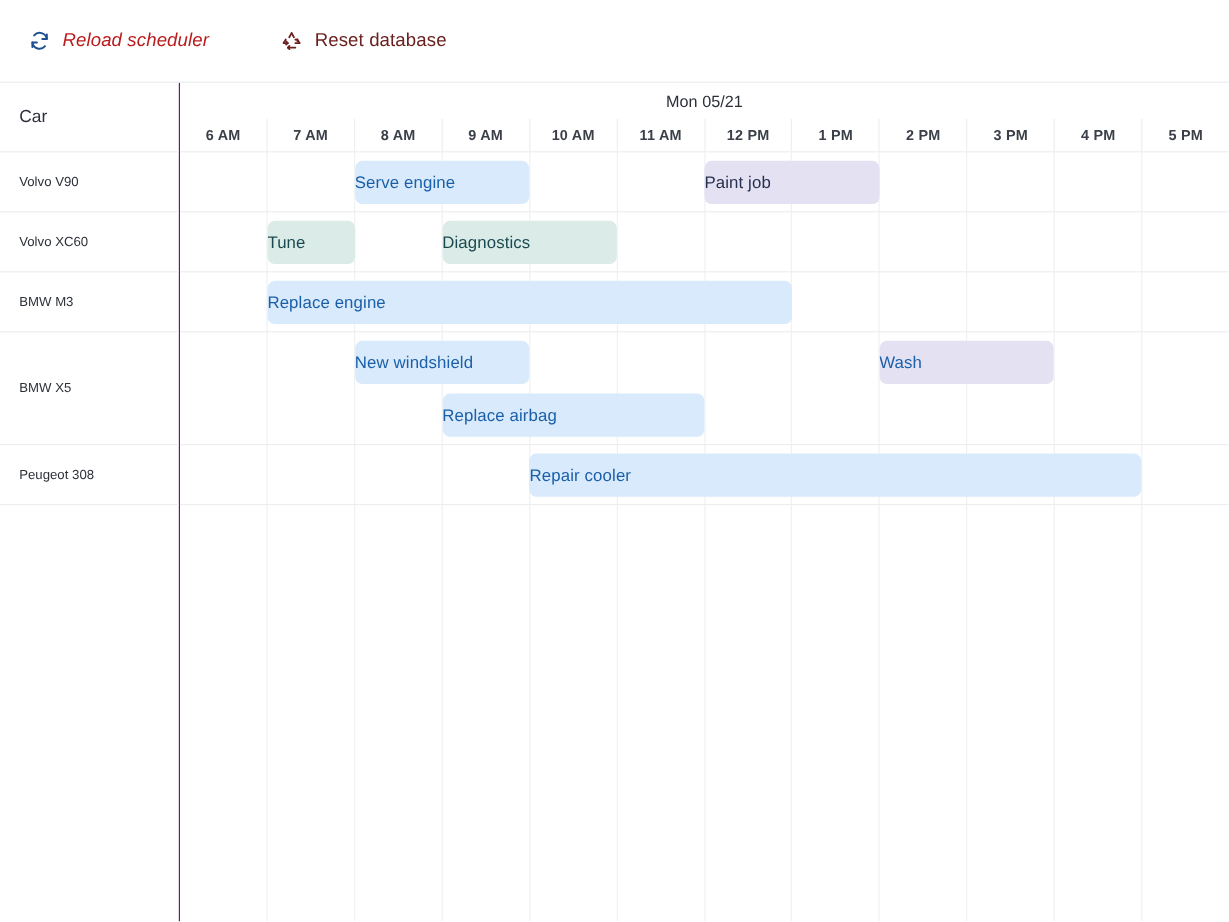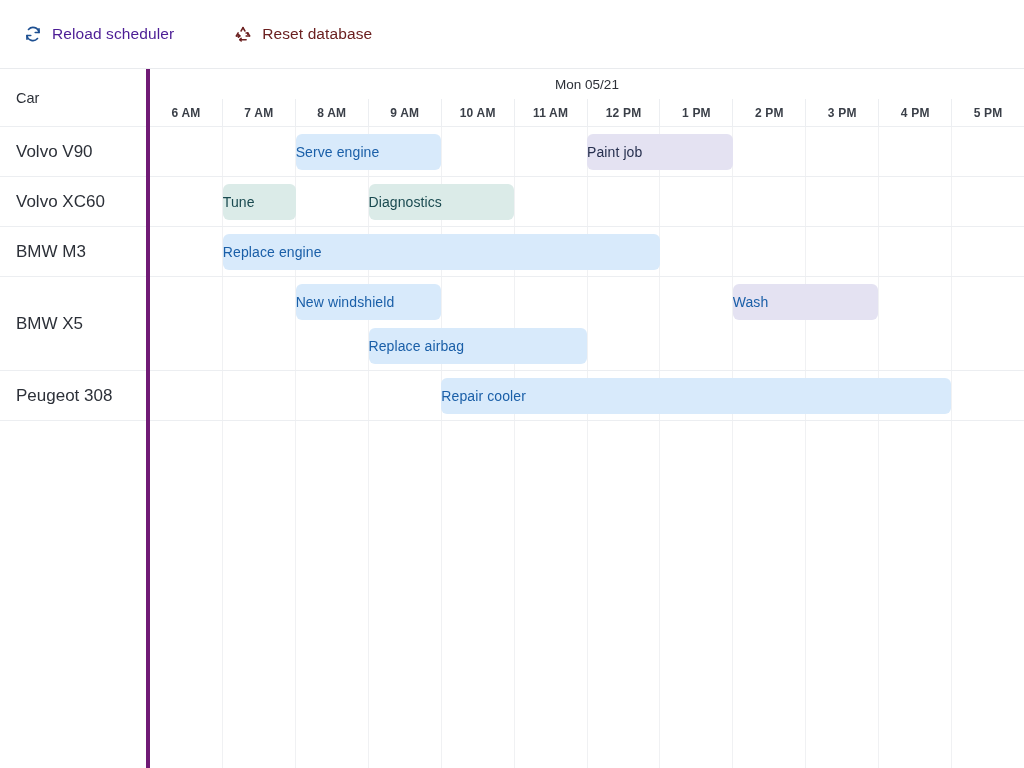--- a/index.html
+++ b/index.html
@@ -24,56 +24,56 @@
     align-items: center;
     gap: 10px;
     cursor: pointer;
     background: none;
     border: none;
     font-family: inherit;
     font-size: 15.5px;
     letter-spacing: .1px;
     padding: 0;
   }
-  .tool-btn.reload { color: #4c1d95; }
+  .tool-btn.reload { color: #b91c1c; font-style: italic; }
   .tool-btn.reset  { color: #6b2020; }
   .tool-ico { width: 18px; height: 18px; display: block; flex: 0 0 18px; }
 
   
   .scheduler {
     position: relative;
     width: 1024px;
     height: 700px;
     border-top: 1px solid #e9ebee;
     overflow: hidden;
   }
 
   
   .res-col {
     position: absolute;
     left: 0; top: 0;
     width: 150px; height: 700px;
-    border-right: 4px solid #701a75;
+    border-right: 1px solid #701a75;
     background: #fff;
     z-index: 3;
   }
   .res-head {
     height: 58px;
     display: flex;
     align-items: center;
     padding-left: 16px;
     font-size: 14.5px;
     color: #2c3038;
     border-bottom: 1px solid #eceef1;
   }
   .res-row {
     display: flex;
     align-items: center;
     padding-left: 16px;
-    font-size: 17px;
+    font-size: 11px;
     color: #2c3038;
     border-bottom: 1px solid #eceef1;
   }
 
   
   .timeline {
     position: absolute;
     left: 150px; top: 0;
     width: 874px; height: 700px;
   }

